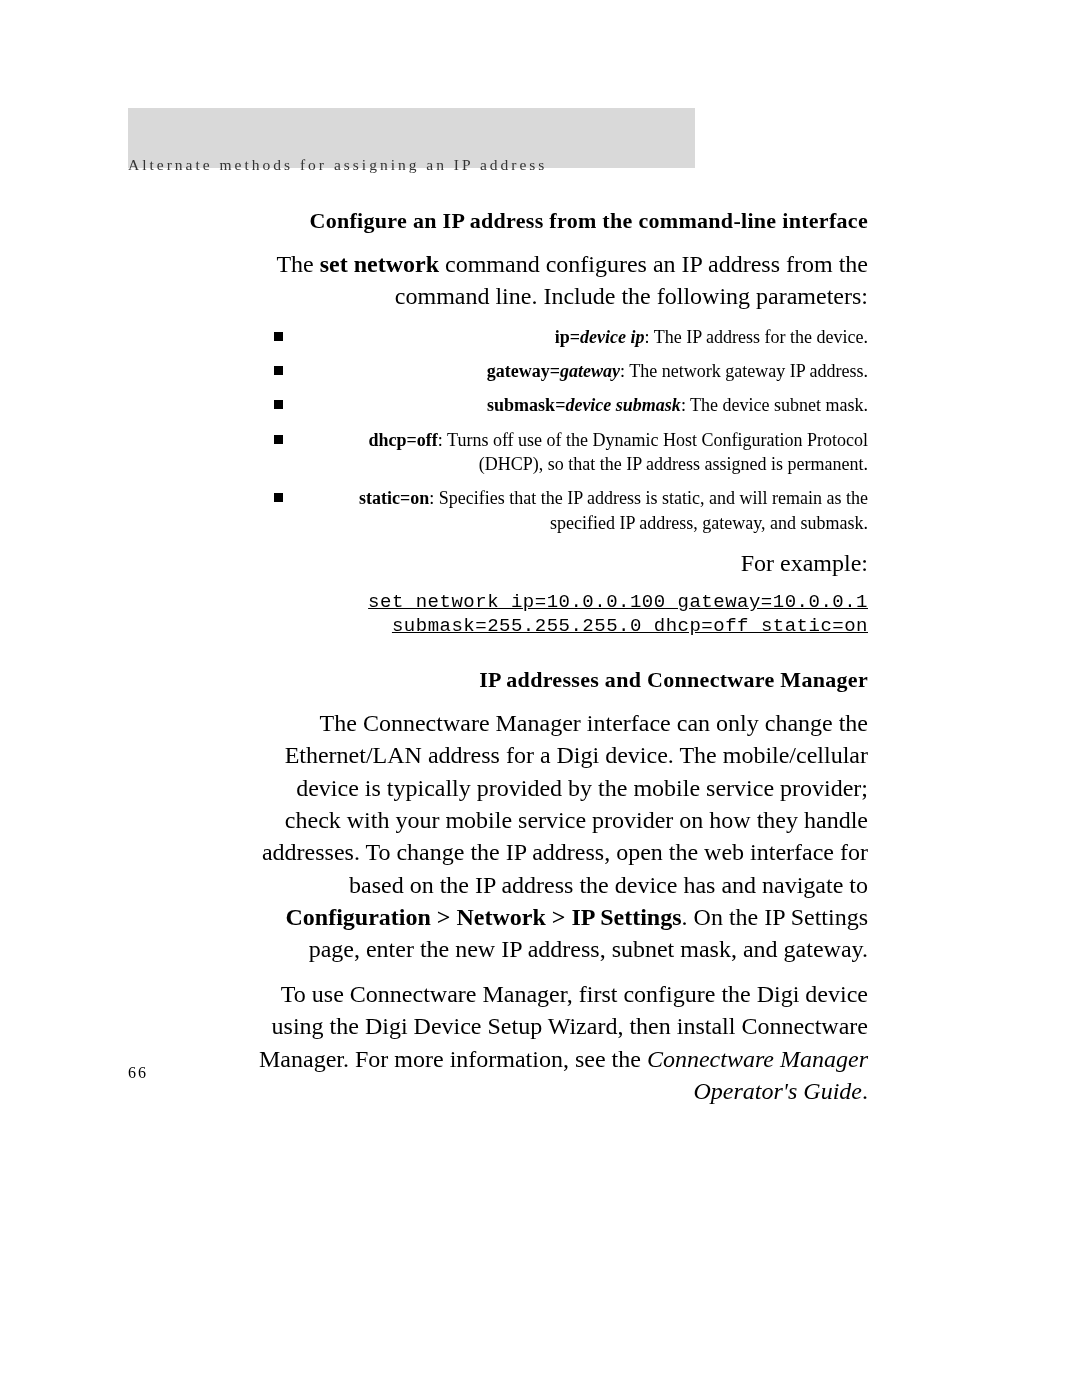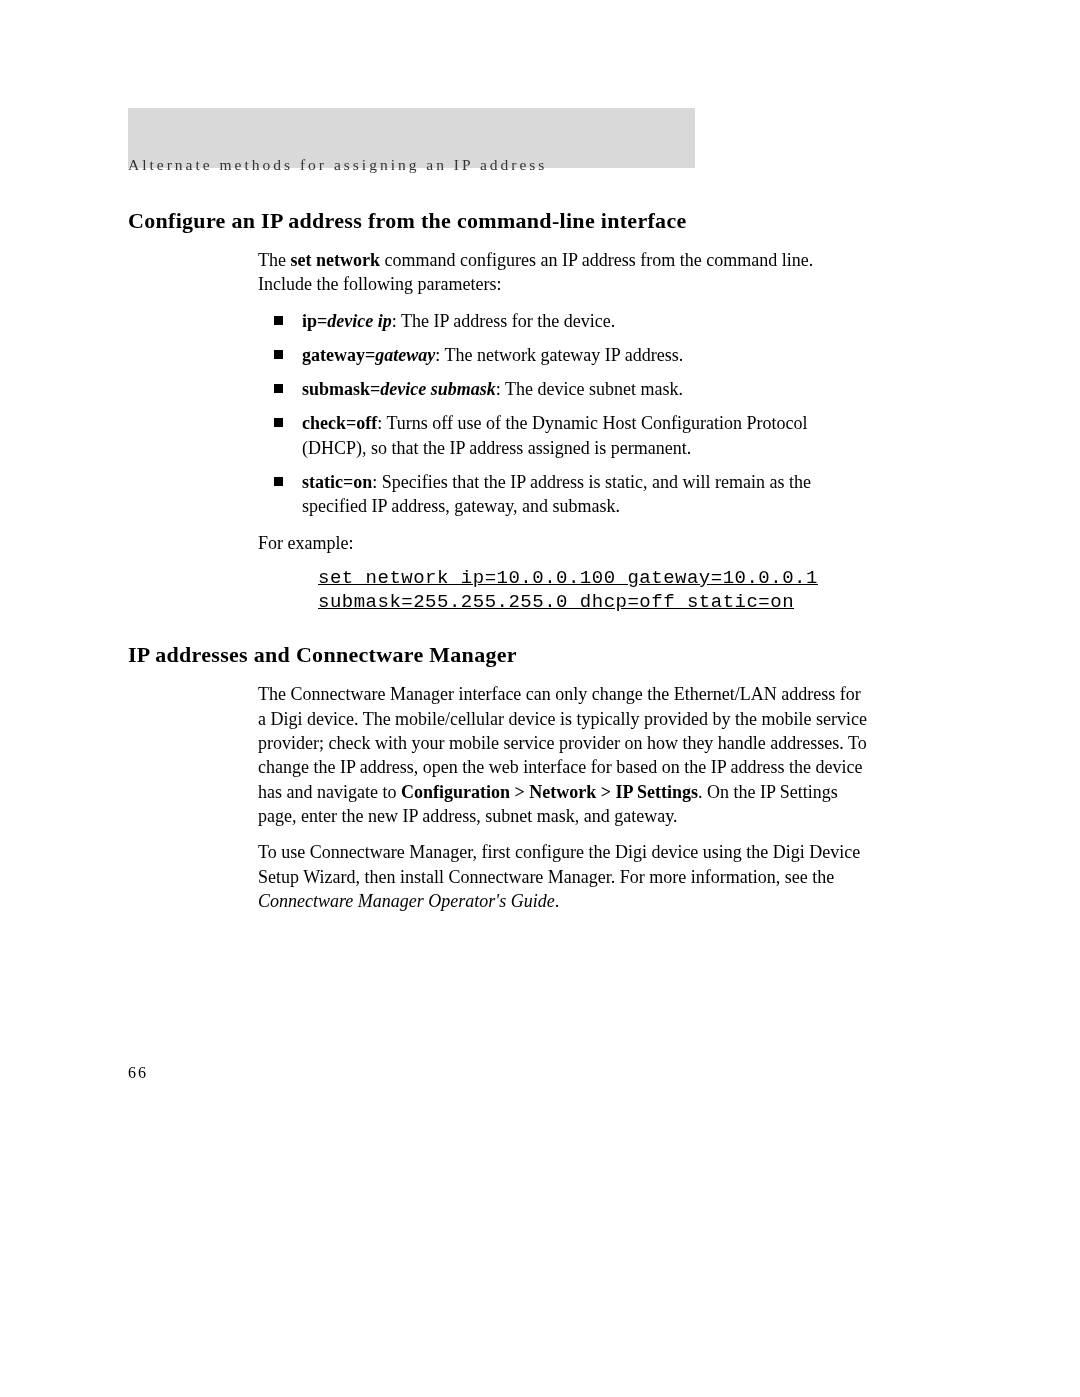--- a/index.html
+++ b/index.html
@@ -8,20 +8,21 @@
     background: #fff;
     width: 1080px;
     height: 1397px;
     font-family: "Times New Roman", Times, serif;
     color: #000;
   }
   .page {
     position: relative;
     width: 896px;
     height: 1397px;
+    text-align: right;
   }
   .header-band {
     position: absolute;
     left: 128px;
     top: 108px;
     width: 567px;
     height: 60px;
     background: #d9d9d9;
   }
   .header-caption {
@@ -43,21 +44,21 @@
     font-family: "Times New Roman", Times, serif;
     font-weight: bold;
     font-size: 22px;
     margin: 0 0 14px 0;
     letter-spacing: 0.3px;
   }
   .indent {
     margin-left: 130px;
   }
   p.body {
-    font-size: 18px;
+    font-size: 24px;
     line-height: 1.35;
     margin: 0 0 12px 0;
   }
   ul.bullets {
     list-style: none;
     padding: 0;
     margin: 8px 0 12px 0;
   }
   ul.bullets li {
     position: relative;
@@ -116,21 +117,21 @@
         <li>
           <span class="bold">ip=</span><span class="bolditalic">device ip</span><span>: The IP address for the device.</span>
         </li>
         <li>
           <span class="bold">gateway=</span><span class="bolditalic">gateway</span><span>: The network gateway IP address.</span>
         </li>
         <li>
           <span class="bold">submask=</span><span class="bolditalic">device submask</span><span>: The device subnet mask.</span>
         </li>
         <li>
-          <span class="bold">check=off</span><span>: Turns off use of the Dynamic Host Configuration Protocol (DHCP), so that the IP address assigned is permanent.</span>
+          <span class="bold">dhcp=off</span><span>: Turns off use of the Dynamic Host Configuration Protocol (DHCP), so that the IP address assigned is permanent.</span>
         </li>
         <li>
           <span class="bold">static=on</span><span>: Specifies that the IP address is static, and will remain as the specified IP address, gateway, and submask.</span>
         </li>
       </ul>
 
       <p class="body">For example:</p>
       <pre class="code">set network ip=10.0.0.100 gateway=10.0.0.1
 submask=255.255.255.0 dhcp=off static=on</pre>
     </div>

